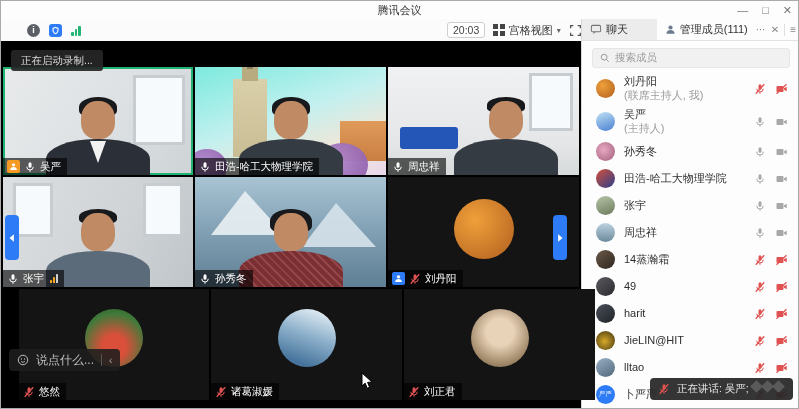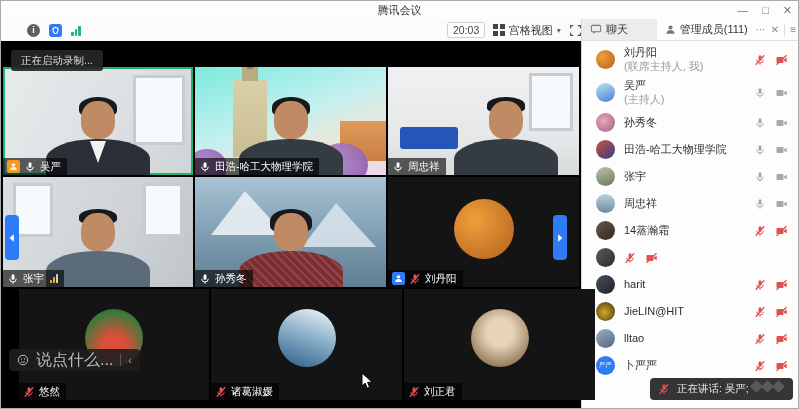--- a/index.html
+++ b/index.html
@@ -105,21 +105,21 @@
   .person .hair { position:absolute; left:50%; transform:translateX(-50%); top:-4px; width:38px; height:20px; border-radius:50% 50% 30% 30%; background:#17191c; }
   .person .body { position:absolute; left:50%; transform:translateX(-50%); bottom:-6px; width:104px; height:42px; border-radius:48% 48% 8% 8%; }
   .suit { background:#2b3038; } .suit:before { content:""; position:absolute; left:50%; transform:translateX(-50%); top:2px; width:16px; height:22px; background:#f2f2f2; clip-path:polygon(0 0,100% 0,50% 100%); }
   .polo-dark { background:#343b42; } .shirt-blue { background:#5b6b7a; } .blouse-red { background:repeating-linear-gradient(45deg,#7a2f33 0 4px,#93454a 4px 6px); }
 
   .tile-avatar { position:absolute; left:50%; transform:translateX(-50%); border-radius:50%; overflow:hidden; }
   .nav-pill { position:absolute; width:14px; height:45px; background:#2d7bf7; border-radius:4px; display:flex; align-items:center; justify-content:center; z-index:10; cursor:pointer; }
   .nav-pill svg { display:block; }
 
   .chat-pill { position:absolute; left:8px; top:304px; height:22px; background:rgba(30,30,30,.88); border-radius:4px; display:flex; align-items:center; gap:7px; padding:0 8px; z-index:15; }
-  .chat-pill .ph { font-size:16px; color:#bdbdbd; }
+  .chat-pill .ph { font-size:12px; color:#bdbdbd; }
   .chat-pill .vsep { width:1px; height:12px; background:#555; }
   .chat-pill .col { color:#aaa; font-size:10px; }
 
   .cursor { position:absolute; left:360px; top:371px; z-index:60; pointer-events:none; }
 </style>
 </head>
 <body>
 
 <div class="window">
 
@@ -191,20 +191,27 @@
     </div>
     <div class="tab-extra">
       <span>⋯</span>
       <span>✕</span>
       <span class="vsep"></span>
       <span>≡</span>
     </div>
   </div>
 
   <div class="panel">
+    <div class="search-box">
+      <svg width="10" height="10" viewBox="0 0 24 24">
+          <circle cx="10" cy="10" r="7" fill="none" stroke="#9a9a9a" stroke-width="2.4"></circle>
+          <line x1="15.5" y1="15.5" x2="21" y2="21" stroke="#9a9a9a" stroke-width="2.4"></line>
+        </svg>
+      <span class="ph">搜索成员</span>
+    </div>
     <div class="member-list" id="member-list">
     <div class="member-row is-muted two-line">
       <span class="m-avatar" style="background: radial-gradient(circle at 35% 35%, rgb(240, 160, 58), rgb(176, 95, 30));"></span>
       <span class="m-text">
         <div class="m-name">刘丹阳</div>
         <div class="m-sub">(联席主持人, 我)</div>
       </span>
       <span class="m-icons">
 
         <span class="ico icon-muted mic-mute-slot">
@@ -373,20 +380,24 @@
                 <rect x="2" y="6" width="14" height="12" rx="2" fill="currentColor"></rect>
                 <path d="M17 10.5l5.5-3.2v9.4L17 13.5z" fill="currentColor"></path>
                 <line x1="2" y1="21.5" x2="22" y2="2.5" stroke="currentColor" stroke-width="2.6"></line>
               </svg>
             </span>
       </span>
     </div>
 
     <div class="member-row is-muted">
       <span class="m-avatar" style="background: linear-gradient(140deg, rgb(92, 92, 96), rgb(42, 42, 46));"></span>
+      <span class="m-text">
+        <div class="m-name">49</div>
+
+      </span>
       <span class="m-icons">
 
         <span class="ico icon-muted mic-mute-slot">
               <svg width="12" height="12" viewBox="0 0 24 24">
                 <rect x="9" y="2.5" width="6" height="11" rx="3" fill="currentColor"></rect>
                 <path d="M5.5 11.5a6.5 6.5 0 0 0 13 0" fill="none" stroke="currentColor" stroke-width="2"></path>
                 <line x1="12" y1="18" x2="12" y2="21.5" stroke="currentColor" stroke-width="2"></line>
                 <line x1="3.5" y1="21.5" x2="20.5" y2="2.5" stroke="currentColor" stroke-width="2.6"></line>
               </svg>
             </span>

